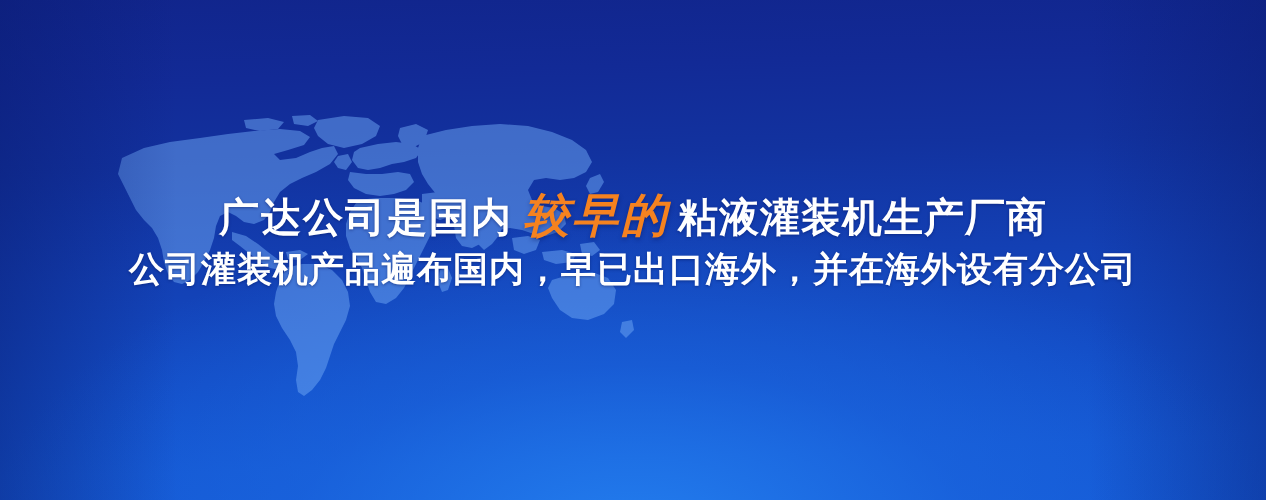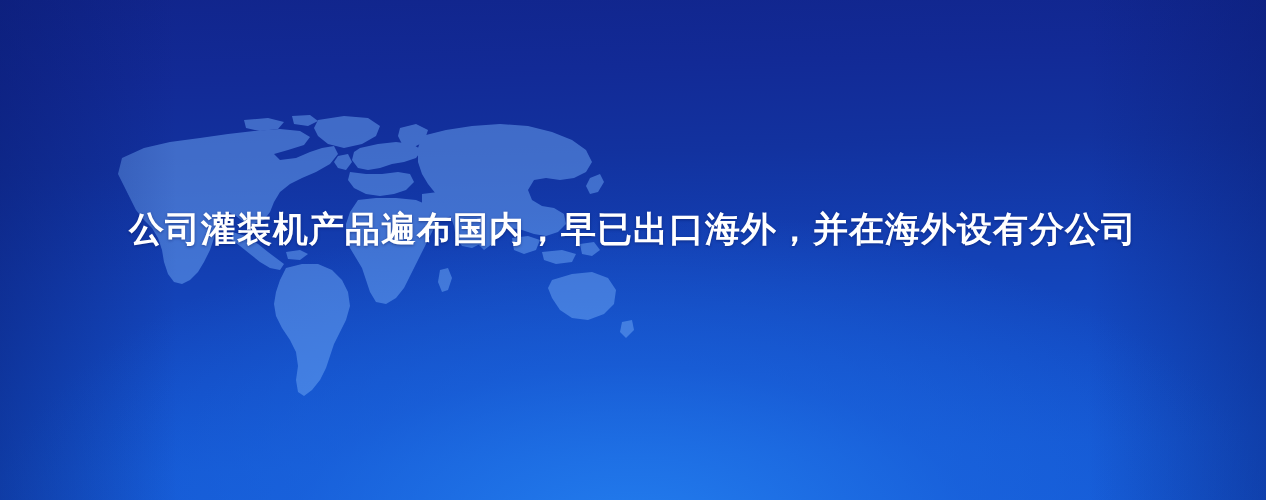--- a/index.html
+++ b/index.html
@@ -84,21 +84,20 @@
     color: #f5821f;
     font-size: 46px;
     font-weight: bold;
     font-style: italic;
     letter-spacing: 3px;
     padding: 0 6px 0 4px;
     text-shadow: 0 2px 4px rgba(4,18,82,0.40);
   }
 
   #headline-secondary {
-    margin-top: 20px;
     font-size: 35px;
     font-weight: bold;
     line-height: 46px;
     letter-spacing: 1px;
     text-shadow: 0 1px 3px rgba(4,18,82,0.45);
   }
 </style>
 </head>
 <body>
 
@@ -169,18 +168,21 @@
                L484 208 L468 206 L456 198 L448 186 L444 176 Z"></path>
 
       <path d="M518 210 L528 208 L530 218 L522 226 L516 220 Z"></path>
     </svg>
   </div>
 
   <div id="vignette"></div>
 
   <div id="headline-stack">
 
+    <div class="headline-line" id="headline-primary">
+      <span class="seg-pre">广达公司是国内</span><span class="seg-accent">较早的</span><span class="seg-post">粘液灌装机生产厂商</span>
+    </div>
 
     <div class="headline-line" id="headline-secondary">公司灌装机产品遍布国内，早已出口海外，并在海外设有分公司</div>
 
   </div>
 
 </div>
 
 </body></html>

